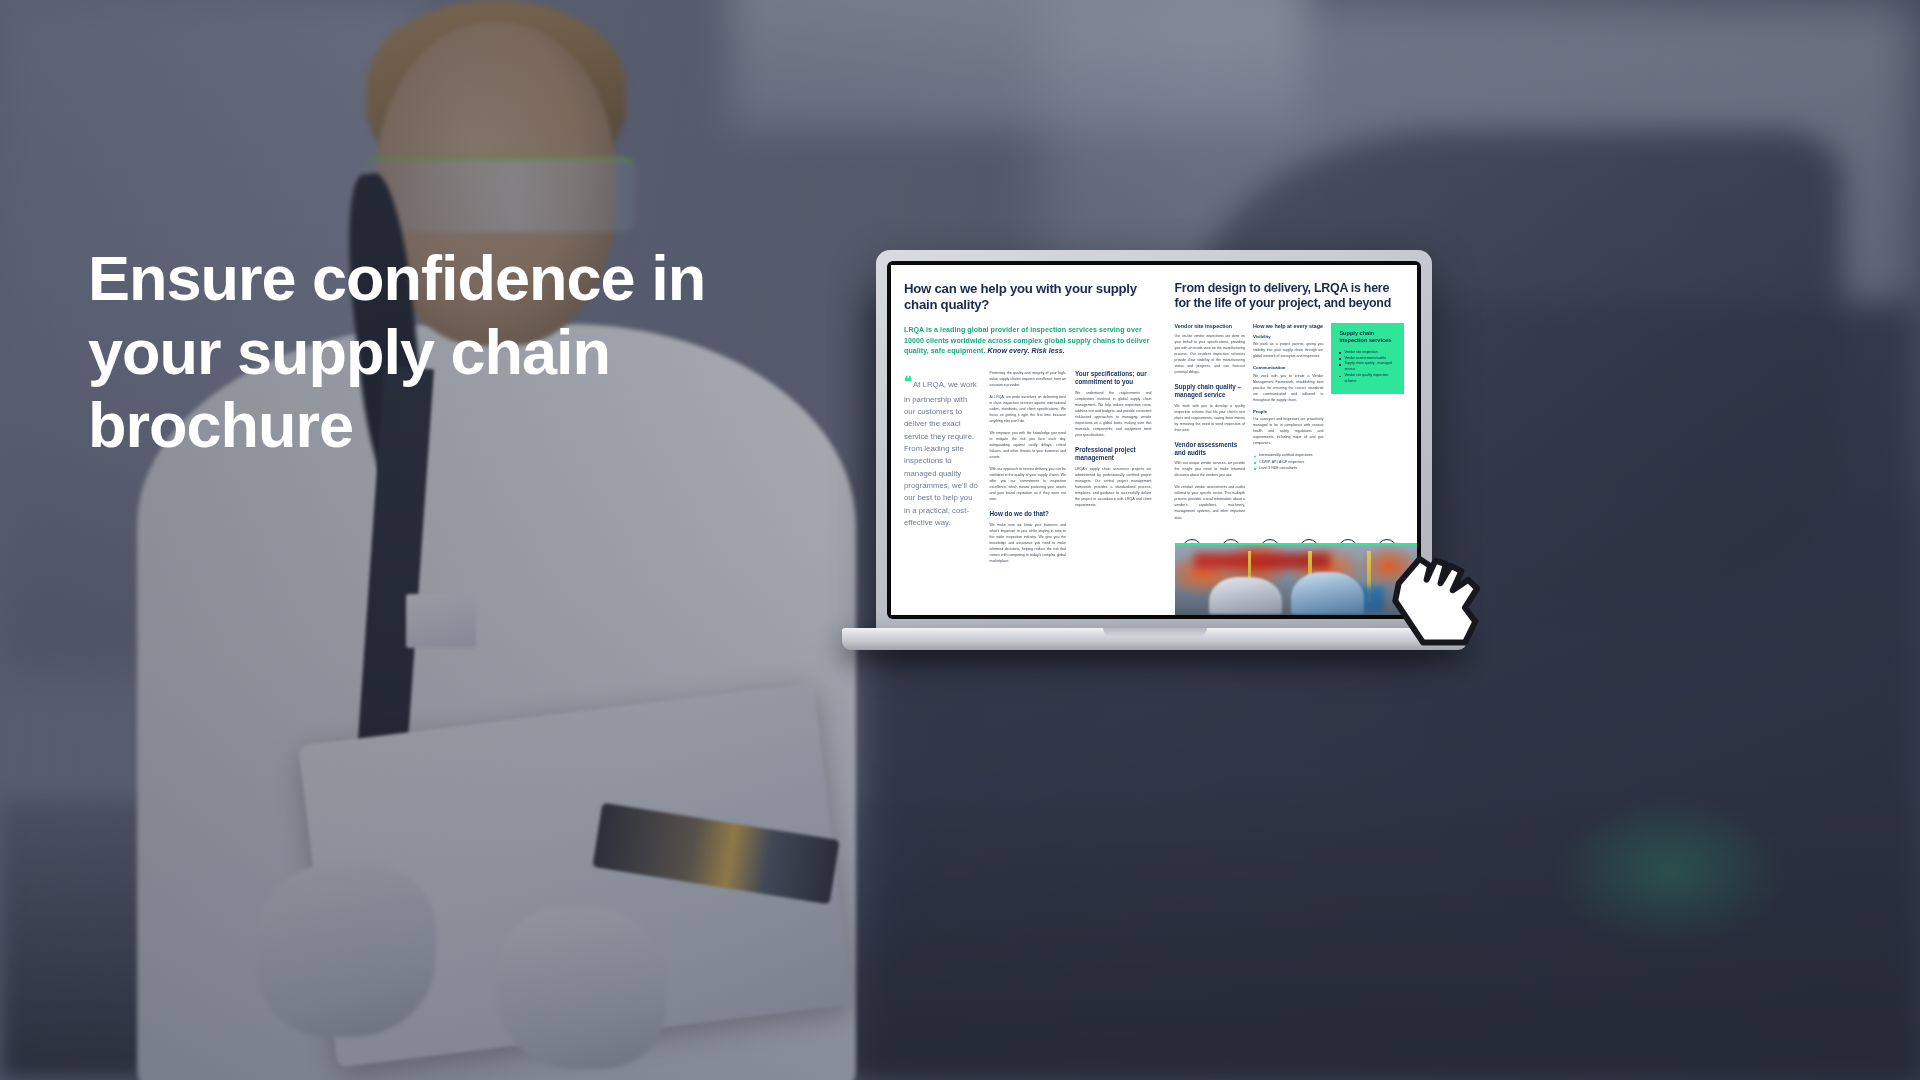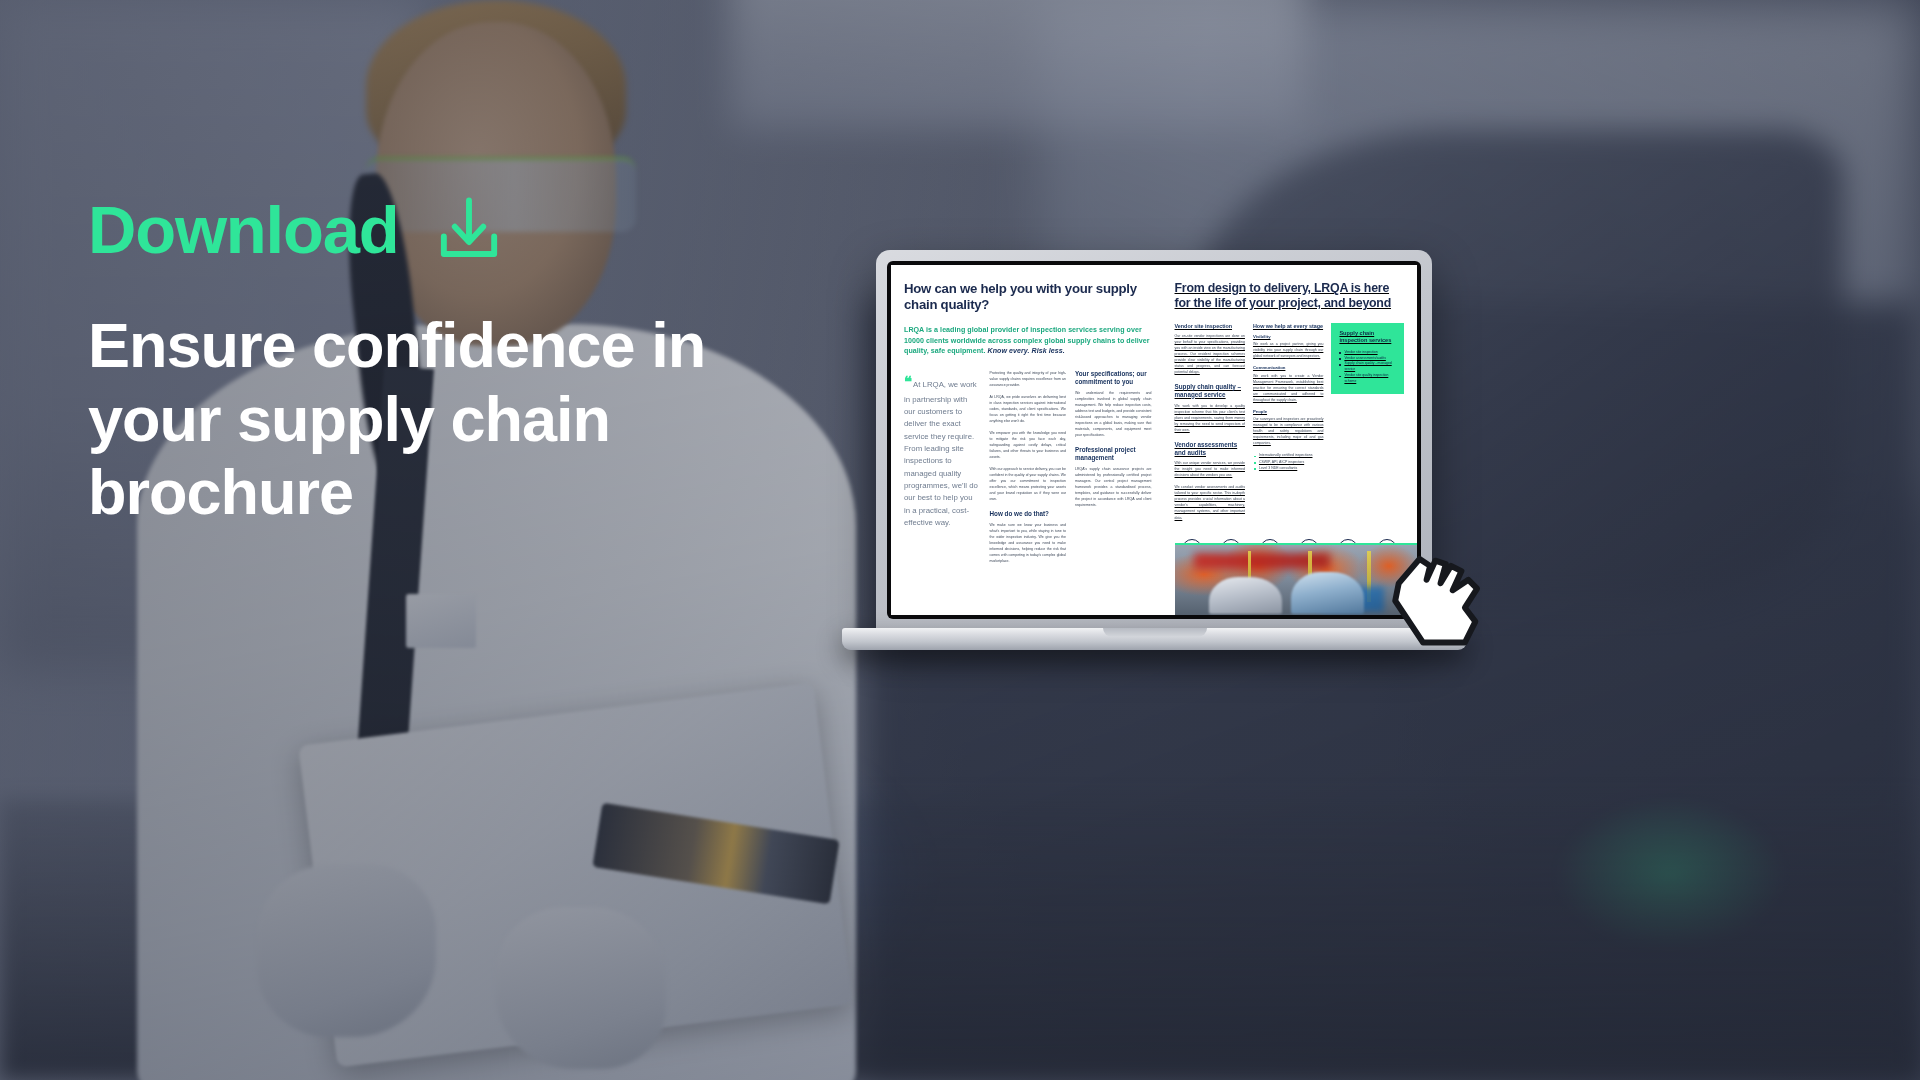--- a/index.html
+++ b/index.html
@@ -184,21 +184,21 @@
     position:absolute; left:50%; top:0; transform:translateX(-50%);
     width:104px; height:9px;
     background:linear-gradient(180deg,#b6bac2,#d3d6db);
     border-radius:0 0 9px 9px;
   }
   .hand-cursor { position:absolute; left:512px; top:295px; width:112px; height:108px; z-index:9; }
 
   
   .page { height:100%; background:#fff; padding:16px 13px 0 13px; }
   .page-left  { width:52%; }
-  .page-right { width:48%; position:relative; padding-left:10px;text-decoration:underline; }
+  .page-right { width:48%; position:relative; padding-left:10px; }
 
   .br-h1 {
     font-size:13.2px; font-weight:700; color:#1b2a4e;
     line-height:1.24; letter-spacing:-.25px; margin-bottom:11px;
   }
   .br-h1.right { font-size:12.4px; }
   .br-intro {
     font-size:7.1px; font-weight:700; color:#1aa87e; line-height:1.52;
     margin-bottom:13px; letter-spacing:.05px;
   }
@@ -335,28 +335,20 @@
     <div class="w-badge"></div>
     <div class="w-tablet"></div>
     <div class="w-glove-l"></div>
     <div class="w-glove-r"></div>
     <div class="w-tool"></div>
   </div>
   <div class="bg-overlay"></div>
 </div>
 
 <div class="hero-copy">
-  <div class="download-row">
-    <div class="download-word">Download</div>
-    <svg class="download-icon" viewBox="0 0 64 60" fill="none">
-      <path d="M32 3 V38" stroke="#2fe599" stroke-width="5.4" stroke-linecap="round"></path>
-      <path d="M19 27 L32 41 L45 27" stroke="#2fe599" stroke-width="5.4" stroke-linecap="round" stroke-linejoin="round"></path>
-      <path d="M9 36 V52 H55 V36" stroke="#2fe599" stroke-width="5.4" stroke-linecap="round" stroke-linejoin="round"></path>
-    </svg>
-  </div>
   <h1 class="headline">Ensure confidence in your supply chain brochure</h1>
 </div>
 
 <div id="laptop">
   <div class="lid">
     <div class="bezel">
       <div class="screen">
 
         <div class="page page-left">
           <div class="br-h1">How can we help you with your supply chain quality?</div>

